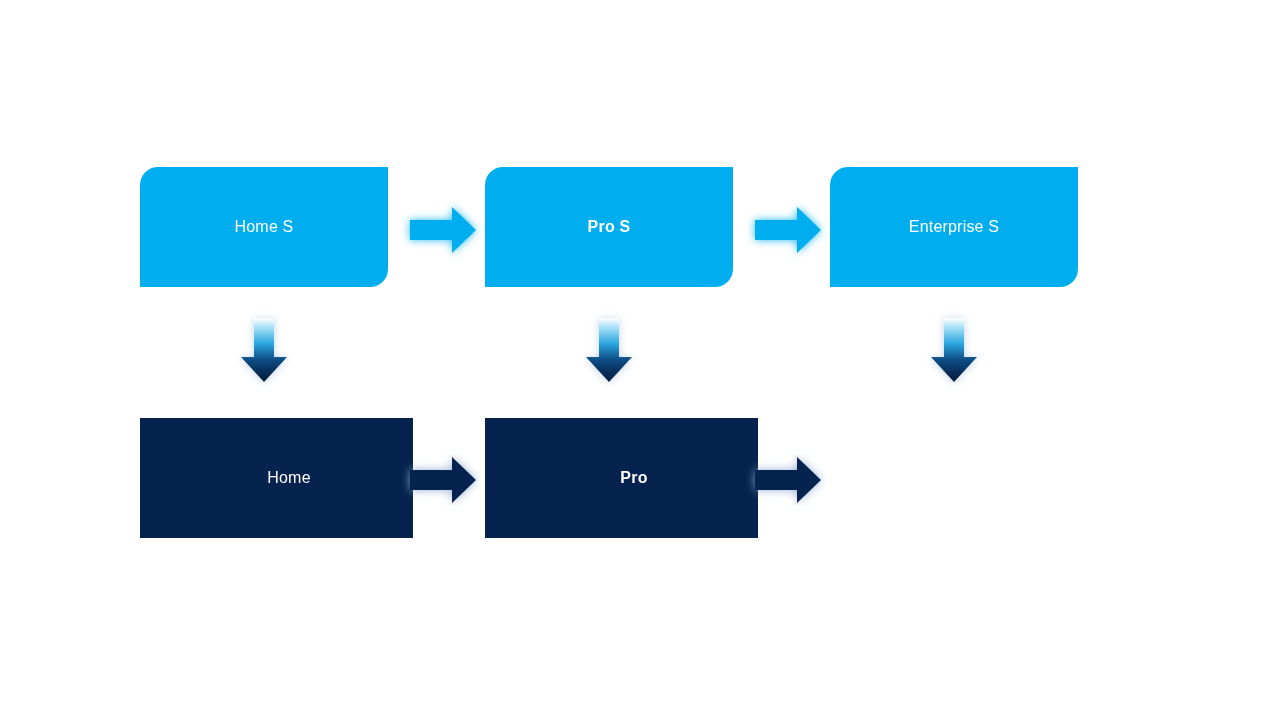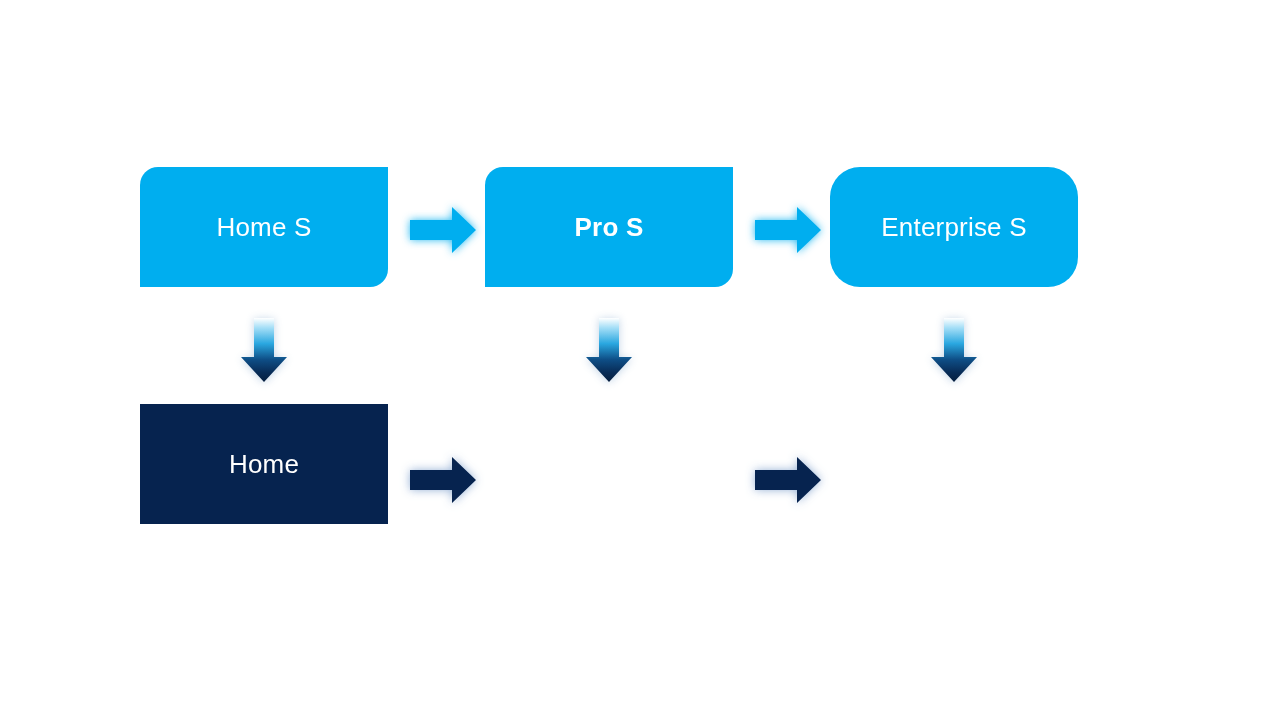--- a/index.html
+++ b/index.html
@@ -16,36 +16,36 @@
     font-family: "Liberation Sans", sans-serif;
   }
   .box {
     position: absolute;
     width: 248px;
     height: 120px;
     display: flex;
     align-items: center;
     justify-content: center;
     color: #ffffff;
-    font-size: 26px;
+    font-size: 16px;
     letter-spacing: 0.2px;
   }
   .box-top {
     background: #00AEEF;
     border-radius: 18px 0 18px 0;
   }
   .box-bottom {
     background: #06234F;
     border-radius: 0;
   }
   .col-0 { left: 140px; }
   .col-1 { left: 485px; font-weight: bold; }
-  .col-2 { left: 830px; border-radius: 30px; }
+  .col-2 { left: 830px; }
   .row-top { top: 167px; }
-  .row-bottom { top: 404px; }
+  .row-bottom { top: 418px; padding-left: 25px; }
 
   .arrow {
     position: absolute;
     display: block;
   }
   .arrow-right-top {
     filter: drop-shadow(0 0 4px rgba(0, 174, 239, 0.85));
   }
   .arrow-right-bottom {
     filter: drop-shadow(0 0 5px rgba(140, 170, 210, 0.9));
@@ -92,20 +92,23 @@
   <div class="box box-top col-1 row-top">
     <span>Pro S</span>
   </div>
   <div class="box box-top col-2 row-top">
     <span>Enterprise S</span>
   </div>
 
   <div class="box box-bottom col-0 row-bottom">
     <span>Home</span>
   </div>
+  <div class="box box-bottom col-1 row-bottom">
+    <span>Pro</span>
+  </div>
 
   <svg class="arrow arrow-right-top h-arrow-row-top h-gap-0" width="66" height="46" viewBox="0 0 66 46">
     <polygon points="0,13 42,13 42,0 66,23 42,46 42,33 0,33" fill="#00AEEF"></polygon>
   </svg>
   <svg class="arrow arrow-right-top h-arrow-row-top h-gap-1" width="66" height="46" viewBox="0 0 66 46">
     <polygon points="0,13 42,13 42,0 66,23 42,46 42,33 0,33" fill="#00AEEF"></polygon>
   </svg>
 
   <svg class="arrow arrow-right-bottom h-arrow-row-bottom h-gap-0" width="66" height="46" viewBox="0 0 66 46">
     <polygon points="0,13 42,13 42,0 66,23 42,46 42,33 0,33" fill="#06234F"></polygon>

